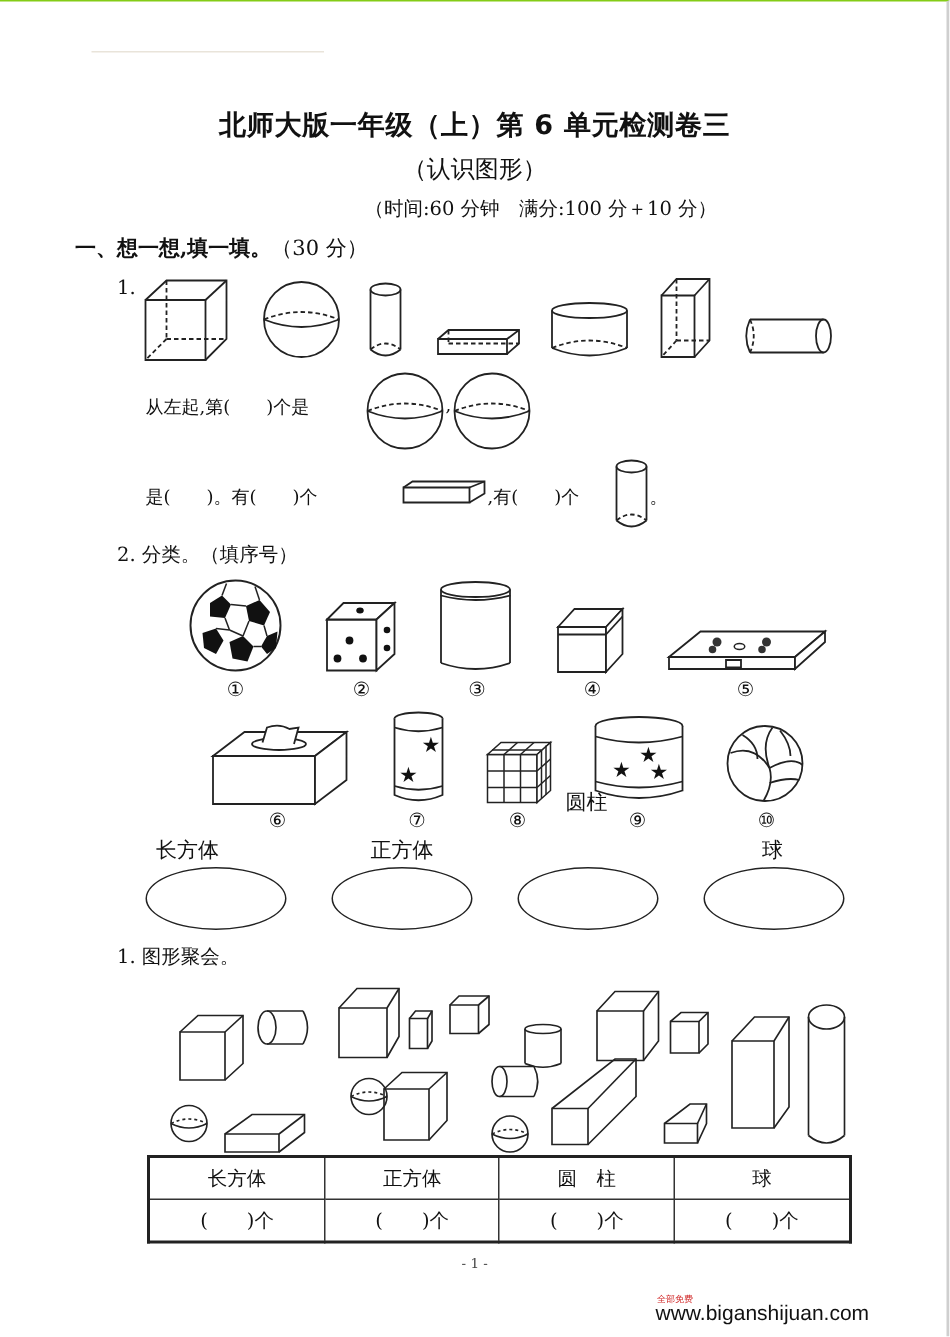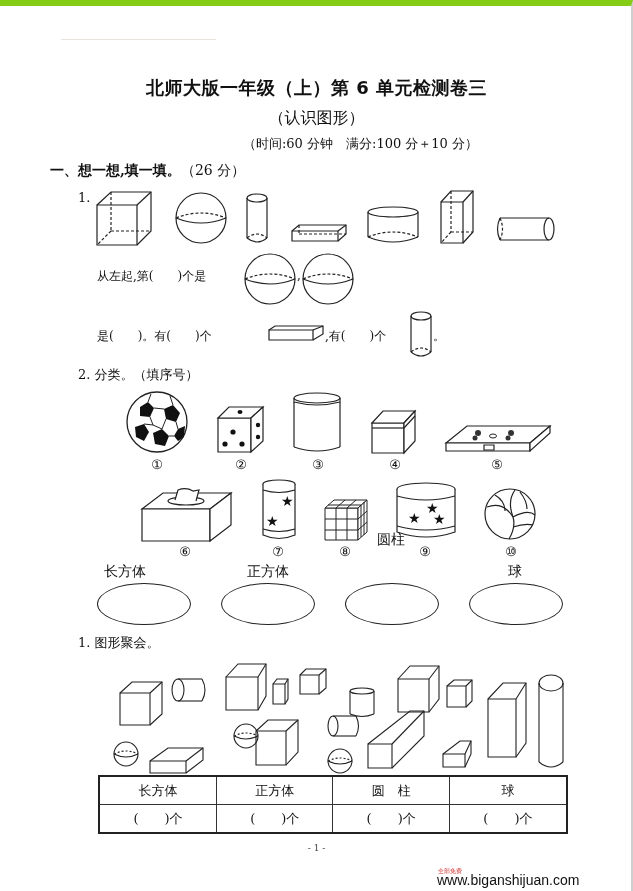--- a/index.html
+++ b/index.html
@@ -1,17 +1,17 @@
 <!DOCTYPE html>
 <html><head>
 <meta charset="utf-8">
 <style>
   html, body { margin: 0; padding: 0; background: #ffffff; }
   body { width: 633px; height: 891px; position: relative; overflow: hidden; font-family: "DejaVu Serif", "Liberation Serif", serif; color: #111; }
-  .page { position: absolute; left: 0; top: 0; width: 633px; height: 891px; border-top: 6px solid #84cc16; border-right: 2px solid #cfcfcf; box-sizing: border-box; background: #fff; }
+  .page { position: absolute; left: 0; top: 0; width: 633px; height: 891px; border-top: 1px solid #84cc16; border-right: 2px solid #cfcfcf; box-sizing: border-box; background: #fff; }
   .abs { position: absolute; }
   .topline { left: 61px; top: 33px; width: 155px; height: 1px; background: #e9e4da; }
   .title { left: 0; width: 633px; top: 70px; text-align: center; font-family: "DejaVu Sans", "Liberation Sans", sans-serif; font-weight: bold; font-size: 18px; letter-spacing: 0.5px; }
   .subtitle { left: 0; width: 633px; top: 102px; text-align: center; font-size: 16px; }
   .meta { left: 0; width: 633px; top: 129px; text-align: center; font-size: 13px; padding-left: 44px; }
   .section { left: 50px; top: 156px; font-size: 14px; font-weight: bold; }
   .section .pts { font-weight: normal; }
   .q { font-size: 13px; }
   .line-text { font-size: 12px; white-space: nowrap; }
   svg.shape { position: absolute; overflow: visible; }
@@ -32,21 +32,21 @@
 
 <div class="page">
 
   <div class="abs topline"></div>
 
   <div class="abs title">北师大版一年级（上）第 6 单元检测卷三</div>
   <div class="abs subtitle">（认识图形）</div>
   <div class="abs meta">（时间:60 分钟　满分:100 分＋10 分）</div>
 
   <div class="abs section">
-    <span>一、想一想,填一填。</span><span class="pts">（26 分）</span>
+    <span>一、想一想,填一填。</span><span class="pts">（30 分）</span>
   </div>
 
   <div class="abs q" style="left:78px; top:184px;">1.</div>
 
   <svg class="shape" style="left:96px; top:185px;" width="60" height="55" viewBox="0 0 60 55">
     <g fill="none" stroke="#222" stroke-width="1.2">
       <rect x="1" y="14" width="40" height="40"></rect>
       <polyline points="1,14 15,1 55,1 55,40 41,54"></polyline>
       <line x1="41" y1="14" x2="55" y2="1"></line>
       <g stroke-dasharray="3,2">

